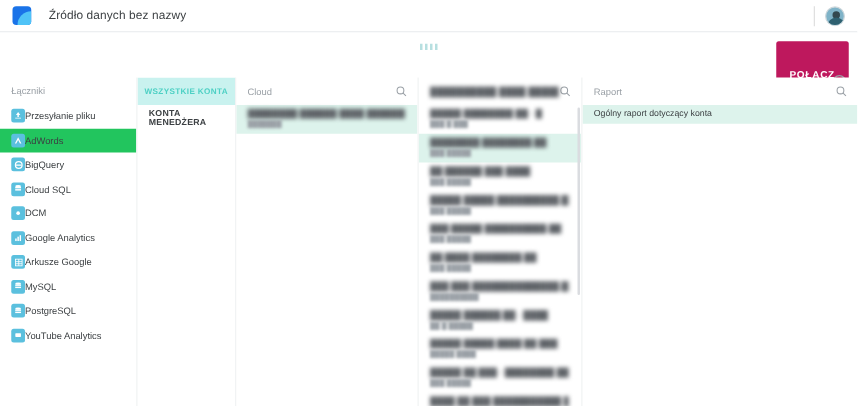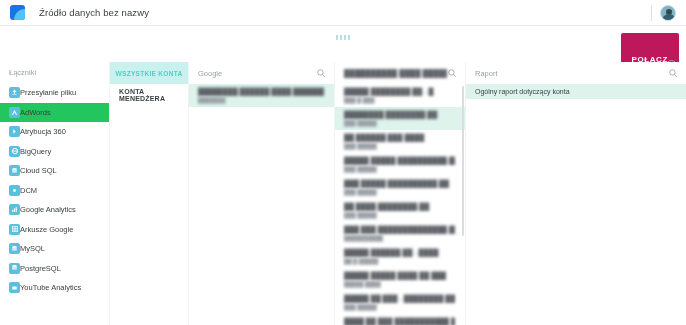--- a/index.html
+++ b/index.html
@@ -196,28 +196,20 @@
           <div class="conn-item sel">
             <span class="cicon">
               <svg width="7" height="7" viewBox="0 0 24 24" fill="#fff">
                 <path d="M12 3L3 20h4l5-10 5 10h4L12 3z"></path>
               </svg>
             </span>
             <span class="label">AdWords</span>
           </div>
           <div class="conn-item">
             <span class="cicon">
-              <svg width="7" height="7" viewBox="0 0 24 24" fill="#fff">
-                <path d="M8 4l8 8-8 8V4z"></path>
-              </svg>
-            </span>
-            <span class="label">Atrybucja 360</span>
-          </div>
-          <div class="conn-item">
-            <span class="cicon">
               <svg width="8" height="8" viewBox="0 0 24 24" fill="none" stroke="#fff" stroke-width="3">
                 <circle cx="12" cy="12" r="8"></circle>
                 <line x1="5" y1="12" x2="19" y2="12"></line>
               </svg>
             </span>
             <span class="label">BigQuery</span>
           </div>
           <div class="conn-item">
             <span class="cicon">
               <svg width="7" height="8" viewBox="0 0 24 24" fill="#fff">
@@ -290,21 +282,21 @@
 
     <div class="panel col-tabs">
       <div class="tab-head">WSZYSTKIE KONTA</div>
       <div id="tab-list">
           <div class="tab-item">KONTA MENEDŻERA</div>
         </div>
     </div>
 
     <div class="panel col-konta">
       <div class="panel-head">
-        <div class="ptitle">Google</div>
+        <div class="ptitle">Cloud</div>
         <span class="search-icon">
           <svg width="10" height="10" viewBox="0 0 24 24" fill="none" stroke="#9aa0a6" stroke-width="2">
             <circle cx="10.5" cy="10.5" r="6.5"></circle>
               <line x1="15.5" y1="15.5" x2="21" y2="21"></line>
           </svg>
         </span>
       </div>
       <div class="list" id="accounts-list">
           <div class="row sel blur">
             <div class="primary">████████  ██████   ████ ████████</div>

